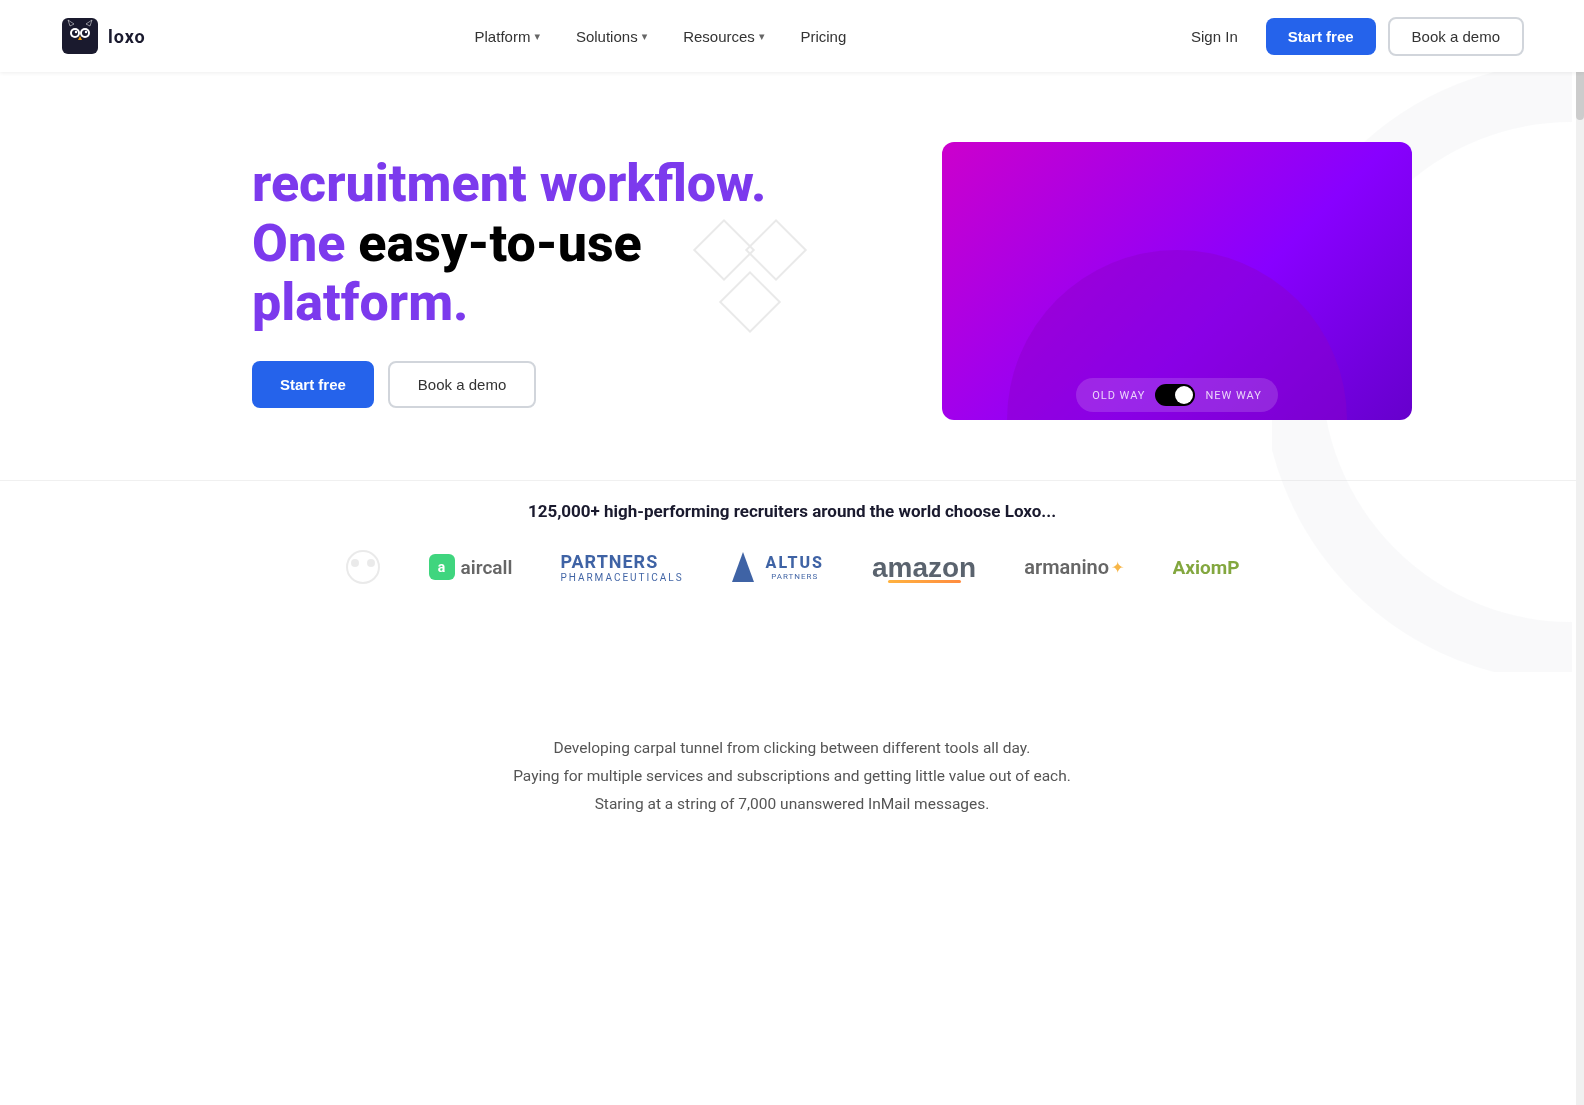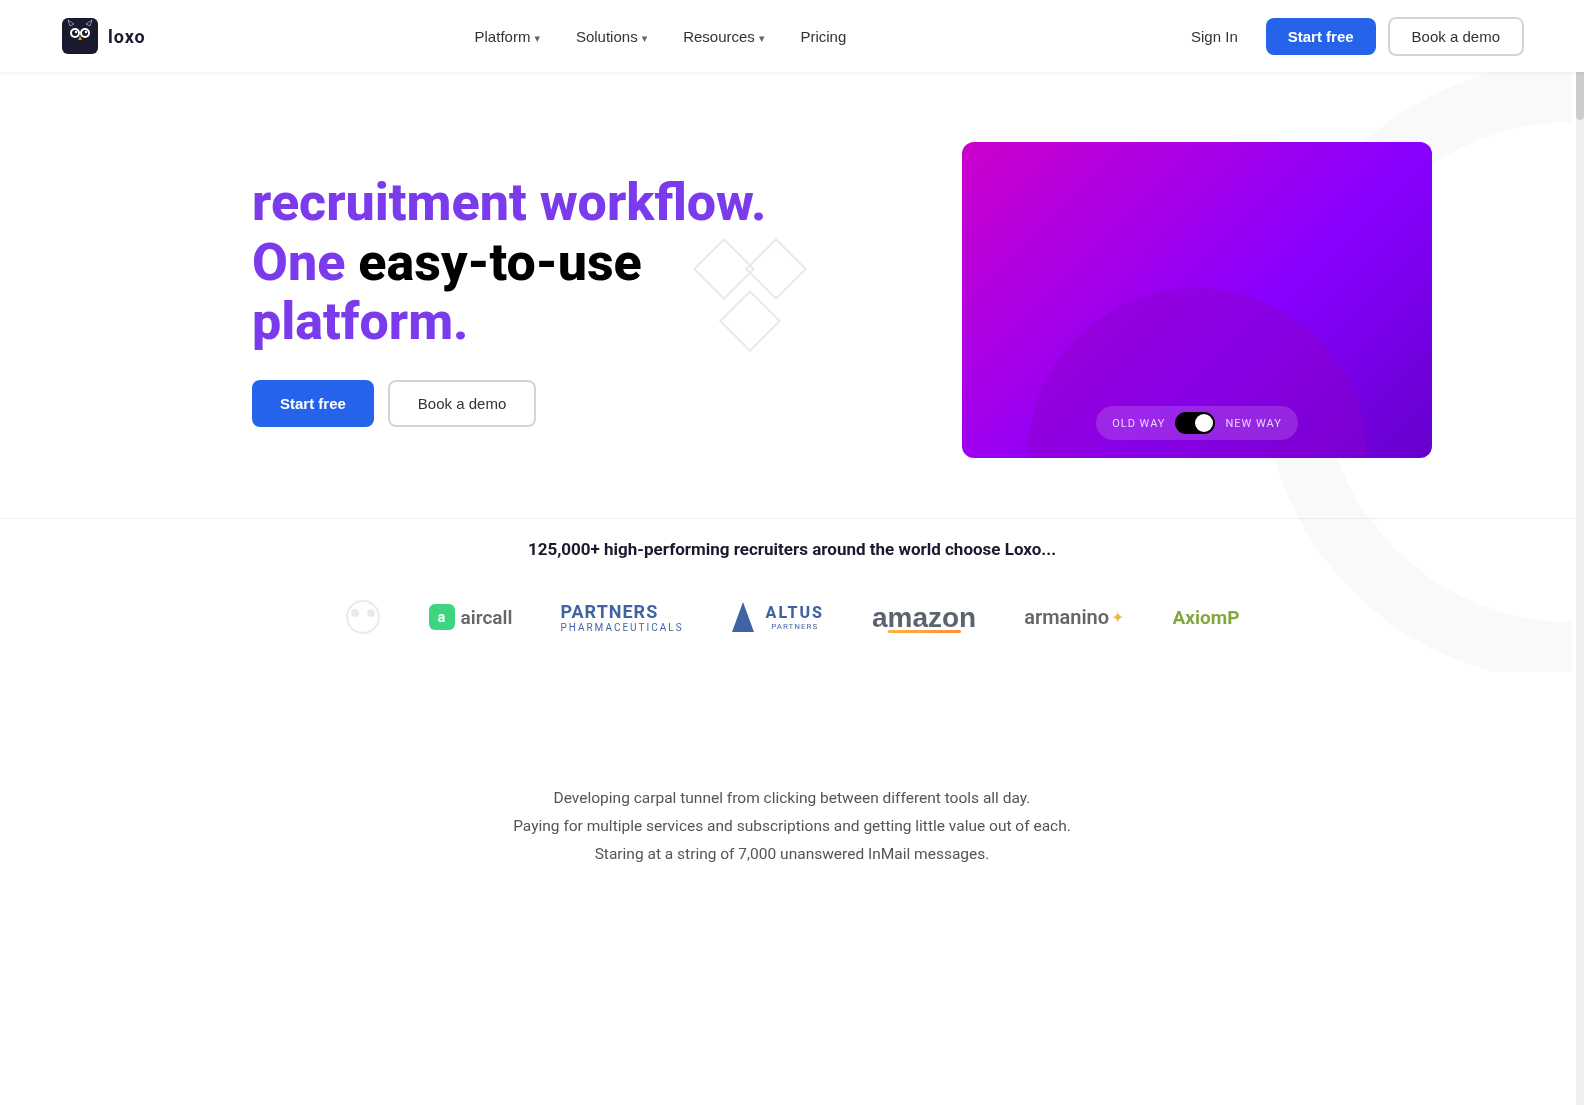--- a/index.html
+++ b/index.html
@@ -15,21 +15,21 @@
       box-shadow: 0 1px 4px rgba(0,0,0,0.07);
     }
     .nav-logo { display: flex; align-items: center; gap: 8px; text-decoration: none; }
     .nav-logo-img {
       width: 40px; height: 40px;
       display: flex; align-items: center; justify-content: center;
     }
     .nav-logo-text { font-size: 18px; font-weight: 700; color: #1a1a2e; letter-spacing: 1px; }
     .nav-links { display: flex; align-items: center; gap: 8px; }
     .nav-link {
-      display: flex; align-items: flex-end; gap: 4px;
+      display: flex; align-items: center; gap: 4px;
       padding: 8px 14px;
       font-size: 15px; font-weight: 500; color: #333;
       text-decoration: none; cursor: pointer; border-radius: 6px;
       background: none; border: none;
     }
     .nav-link .chevron { font-size: 11px; color: #666; }
     .nav-actions { display: flex; align-items: center; gap: 12px; }
     .btn-signin {
       background: none; border: none; font-size: 15px; font-weight: 500;
       color: #333; cursor: pointer; padding: 8px 16px; border-radius: 6px;
@@ -74,26 +74,27 @@
       border-radius: 8px; cursor: pointer;
     }
     .btn-hero-secondary {
       background: #fff; color: #333; border: 2px solid #d1d5db;
       font-size: 15px; font-weight: 500; padding: 13px 28px;
       border-radius: 8px; cursor: pointer;
     }
 
     
     .hero-right {
-      width: 470px; height: 316px; flex-shrink: 0;
+      width: 470px; height: 278px; flex-shrink: 0;
       background: linear-gradient(135deg, #cc00cc 0%, #8800ff 60%, #6600cc 100%);
       border-radius: 12px;
       position: relative; overflow: hidden;
       display: flex; align-items: flex-end; justify-content: center;
-      padding-bottom: 18px;
+      padding-bottom: 8px;
+      margin-right: 20px;
     }
     .hero-right-semicircle {
       position: absolute; bottom: 0; left: 50%; transform: translateX(-50%);
       width: 340px; height: 170px;
       border-radius: 170px 170px 0 0;
       background: rgba(140, 0, 200, 0.45);
     }
     .hero-right-toggle {
       position: relative; z-index: 2;
       display: flex; align-items: center; gap: 10px;
@@ -116,21 +117,21 @@
       width: 300px; opacity: 0.12; pointer-events: none;
     }
 
     
     .social-proof {
       text-align: center; padding: 20px 60px 40px;
       border-top: 1px solid #f0f0f0;
     }
     .social-proof-text {
       font-size: 17px; font-weight: 700; color: #1a1a2e;
-      margin-bottom: 40px;
+      margin-bottom: 28px;
     }
     .logos-row {
       display: flex; align-items: center; justify-content: center;
       gap: 48px; flex-wrap: nowrap; overflow: hidden;
     }
     .logo-item {
       display: flex; align-items: center; justify-content: center;
       opacity: 0.75;
     }
     .logo-text { font-size: 22px; font-weight: 700; color: #333; }

